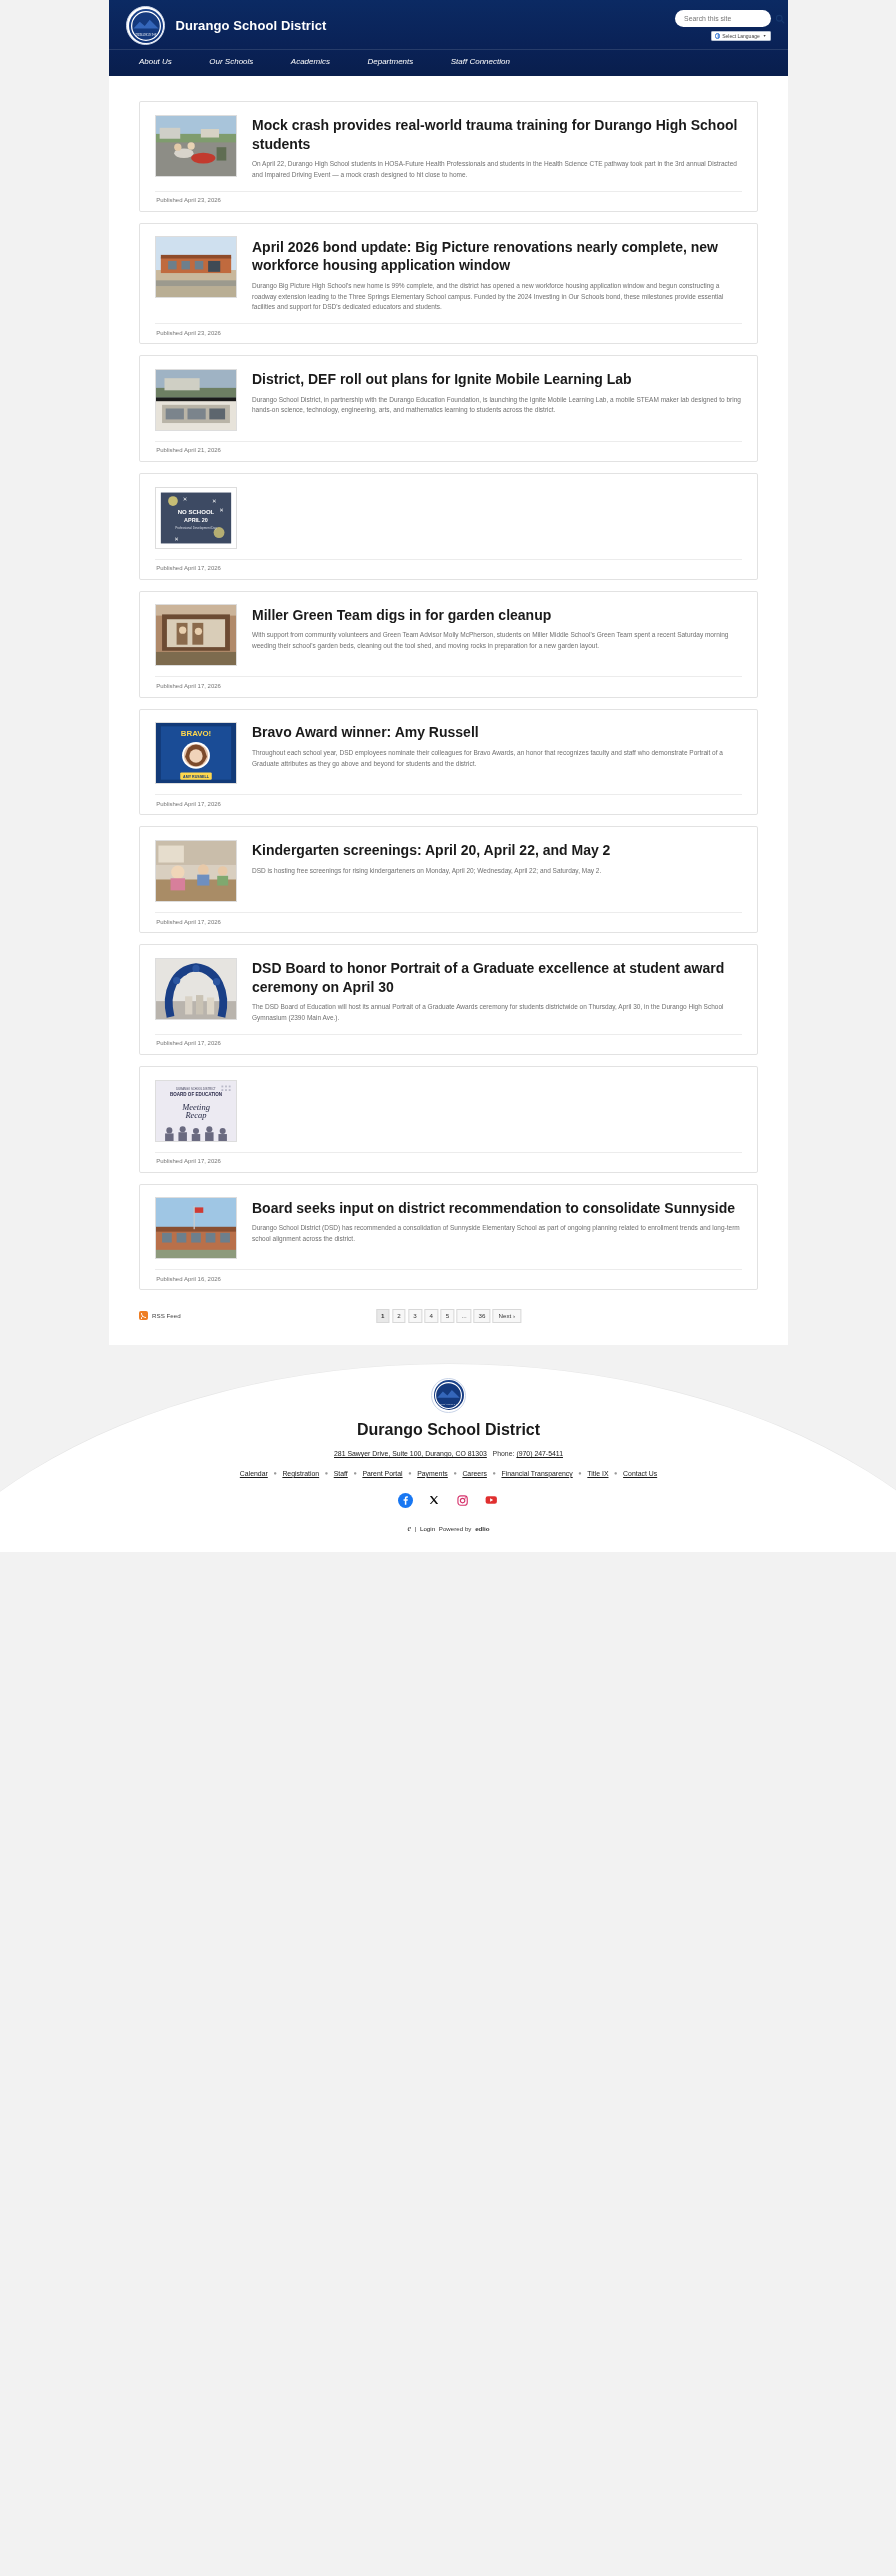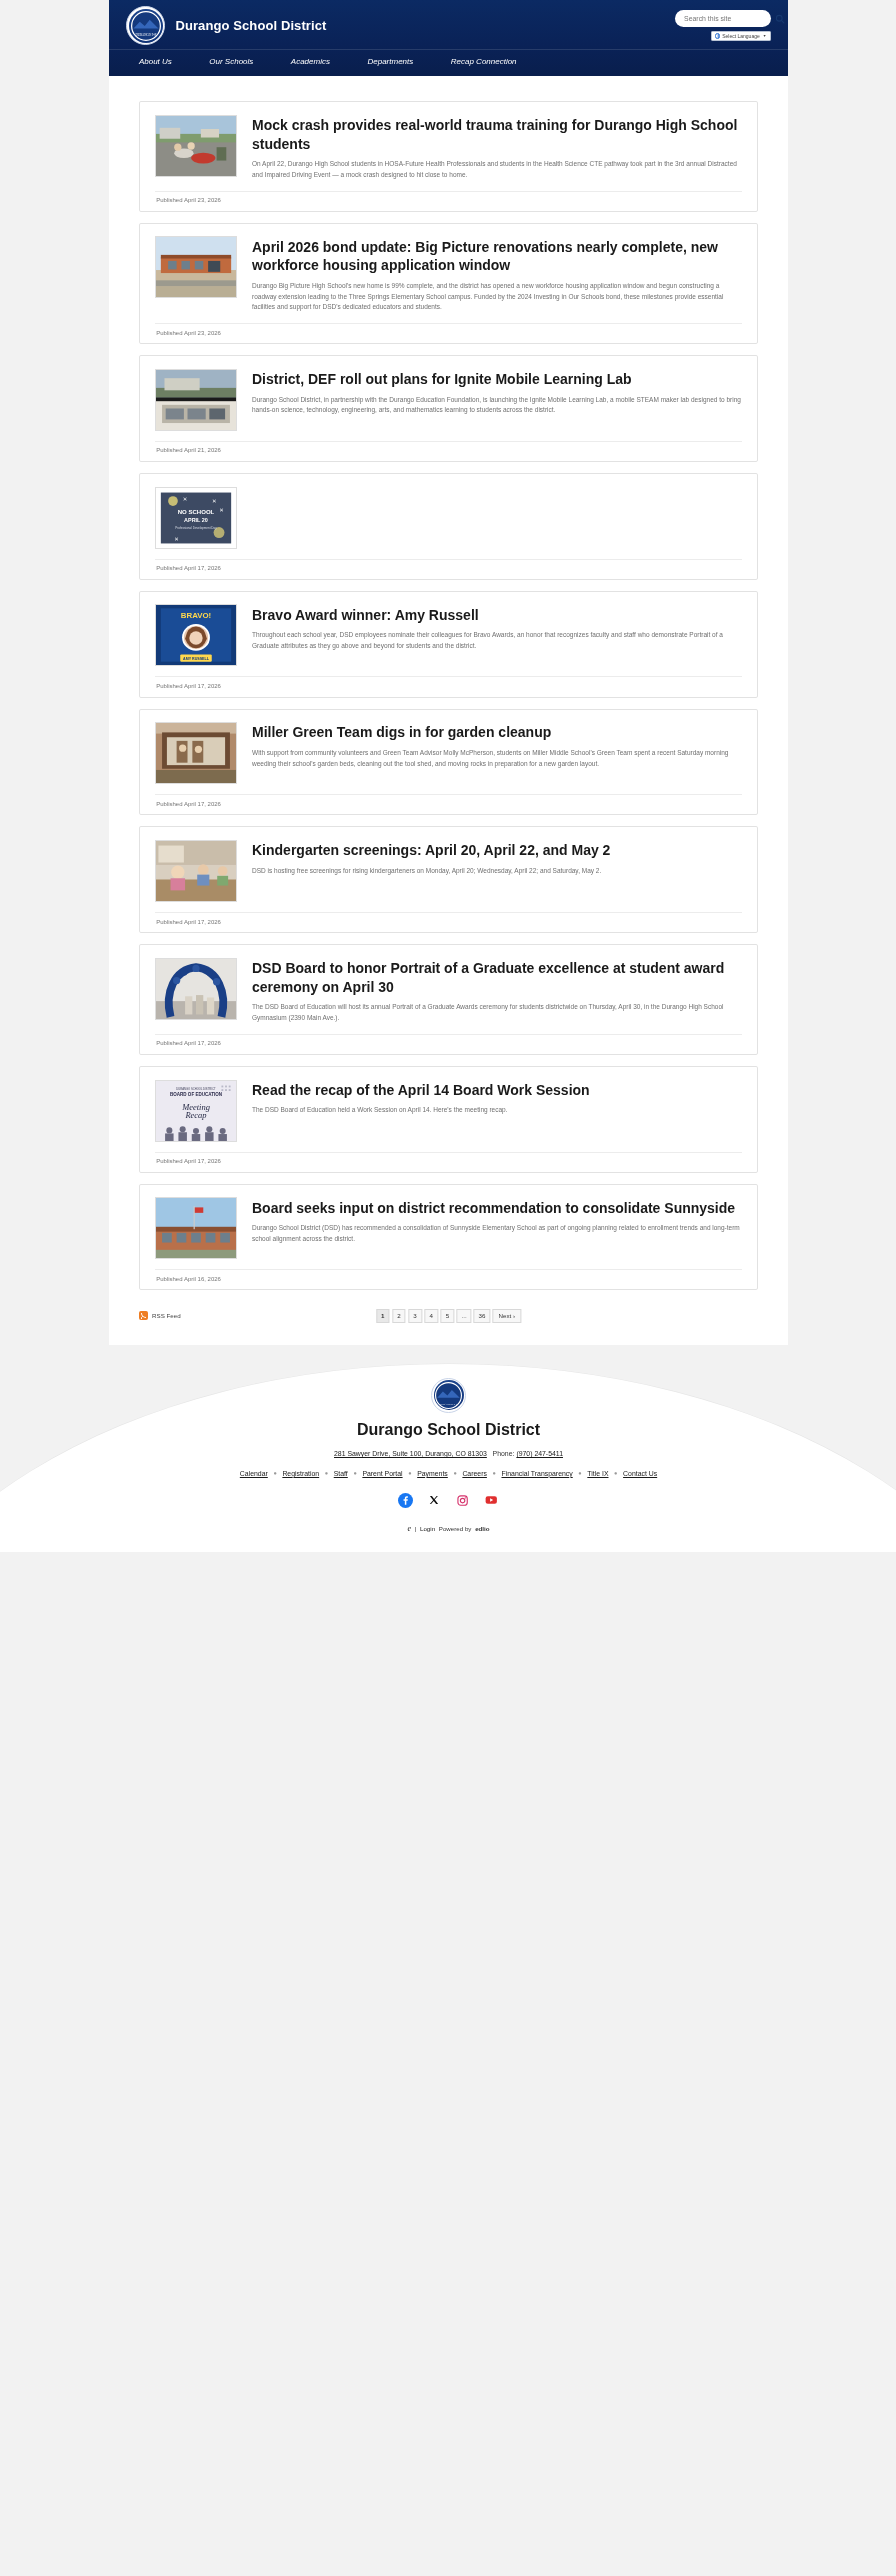--- a/index.html
+++ b/index.html
@@ -313,21 +313,21 @@
           <span class="caret-sm">▼</span>
         </div>
       </div>
     </div>
 
     <div class="nav">
       <div class="nav-item">About Us</div>
       <div class="nav-item">Our Schools</div>
       <div class="nav-item">Academics</div>
       <div class="nav-item">Departments</div>
-      <div class="nav-item">Recap Connection</div>
+      <div class="nav-item">Staff Connection</div>
     </div>
   </div>
 
   <div class="content-card">
 
     <div class="news-list">
 
       <div class="news-item">
         <div class="news-body">
           <div class="thumb">
@@ -419,57 +419,57 @@
             </svg>
           </div>
         </div>
         <div class="news-meta">Published April 17, 2026</div>
       </div>
 
       <div class="news-item">
         <div class="news-body">
           <div class="thumb">
             <svg viewBox="0 0 132 100" preserveAspectRatio="xMidYMid slice">
+              <rect width="132" height="100" fill="#b08a6a"></rect>
+              <rect y="0" width="132" height="18" fill="#cbb49a"></rect>
+              <rect x="10" y="16" width="112" height="60" fill="#6c4b33"></rect>
+              <rect x="18" y="24" width="96" height="46" fill="#d9cdb8"></rect>
+              <rect x="34" y="30" width="18" height="36" fill="#8a6a4c"></rect>
+              <rect x="60" y="30" width="18" height="36" fill="#8a6a4c"></rect>
+              <circle cx="44" cy="42" r="6" fill="#e8cfae"></circle>
+              <circle cx="70" cy="44" r="6" fill="#e8cfae"></circle>
+              <rect y="78" width="132" height="22" fill="#7d6b4e"></rect>
+            </svg>
+          </div>
+          <div class="news-text">
+            <div class="news-title">Miller Green Team digs in for garden cleanup</div>
+            <p class="news-desc">With support from community volunteers and Green Team Advisor Molly McPherson, students on Miller Middle School's Green Team spent a recent Saturday morning weeding their school's garden beds, cleaning out the tool shed, and moving rocks in preparation for a new garden layout.</p>
+          </div>
+        </div>
+        <div class="news-meta">Published April 17, 2026</div>
+      </div>
+
+      <div class="news-item">
+        <div class="news-body">
+          <div class="thumb">
+            <svg viewBox="0 0 132 100" preserveAspectRatio="xMidYMid slice">
               <rect width="132" height="100" fill="#123a78"></rect>
               <rect x="8" y="6" width="116" height="88" fill="#1a4c96"></rect>
               <text x="66" y="22" fill="#ffd84d" font-size="13" font-weight="bold" text-anchor="middle" font-family="Liberation Sans, sans-serif">BRAVO!</text>
               <ellipse cx="66" cy="54" rx="23" ry="22" fill="#ffffff"></ellipse>
               <ellipse cx="66" cy="54" rx="20" ry="19" fill="#e8c7ae"></ellipse>
               <path d="M48 56 q4 -20 18 -20 q14 0 18 20 q-6 16 -18 16 q-12 0 -18 -16z" fill="#7b4a2c"></path>
               <circle cx="66" cy="55" r="11" fill="#f0d3ba"></circle>
               <rect x="40" y="82" width="52" height="12" rx="2" fill="#ffd84d"></rect>
               <text x="66" y="91" fill="#123a78" font-size="6" font-weight="bold" text-anchor="middle" font-family="Liberation Sans, sans-serif">AMY RUSSELL</text>
             </svg>
           </div>
           <div class="news-text">
             <div class="news-title">Bravo Award winner: Amy Russell</div>
             <p class="news-desc">Throughout each school year, DSD employees nominate their colleagues for Bravo Awards, an honor that recognizes faculty and staff who demonstrate Portrait of a Graduate attributes as they go above and beyond for students and the district.</p>
-          </div>
-        </div>
-        <div class="news-meta">Published April 17, 2026</div>
-      </div>
-
-      <div class="news-item">
-        <div class="news-body">
-          <div class="thumb">
-            <svg viewBox="0 0 132 100" preserveAspectRatio="xMidYMid slice">
-              <rect width="132" height="100" fill="#b08a6a"></rect>
-              <rect y="0" width="132" height="18" fill="#cbb49a"></rect>
-              <rect x="10" y="16" width="112" height="60" fill="#6c4b33"></rect>
-              <rect x="18" y="24" width="96" height="46" fill="#d9cdb8"></rect>
-              <rect x="34" y="30" width="18" height="36" fill="#8a6a4c"></rect>
-              <rect x="60" y="30" width="18" height="36" fill="#8a6a4c"></rect>
-              <circle cx="44" cy="42" r="6" fill="#e8cfae"></circle>
-              <circle cx="70" cy="44" r="6" fill="#e8cfae"></circle>
-              <rect y="78" width="132" height="22" fill="#7d6b4e"></rect>
-            </svg>
-          </div>
-          <div class="news-text">
-            <div class="news-title">Miller Green Team digs in for garden cleanup</div>
-            <p class="news-desc">With support from community volunteers and Green Team Advisor Molly McPherson, students on Miller Middle School's Green Team spent a recent Saturday morning weeding their school's garden beds, cleaning out the tool shed, and moving rocks in preparation for a new garden layout.</p>
           </div>
         </div>
         <div class="news-meta">Published April 17, 2026</div>
       </div>
 
       <div class="news-item">
         <div class="news-body">
           <div class="thumb">
             <svg viewBox="0 0 132 100" preserveAspectRatio="xMidYMid slice">
               <rect width="132" height="100" fill="#d9cfc0"></rect>
@@ -542,24 +542,20 @@
               <g fill="#b9b9c8">
                 <rect x="108" y="8" width="3" height="3"></rect>
                   <rect x="114" y="8" width="3" height="3"></rect>
                   <rect x="120" y="8" width="3" height="3"></rect>
                 <rect x="108" y="14" width="3" height="3"></rect>
                   <rect x="114" y="14" width="3" height="3"></rect>
                   <rect x="120" y="14" width="3" height="3"></rect>
               </g>
             </svg>
           </div>
-          <div class="news-text">
-            <div class="news-title">Read the recap of the April 14 Board Work Session</div>
-            <p class="news-desc">The DSD Board of Education held a Work Session on April 14. Here's the meeting recap.</p>
-          </div>
         </div>
         <div class="news-meta">Published April 17, 2026</div>
       </div>
 
       <div class="news-item">
         <div class="news-body">
           <div class="thumb">
             <svg viewBox="0 0 132 100" preserveAspectRatio="xMidYMid slice">
               <rect width="132" height="100" fill="#9fc6e4"></rect>
               <rect y="52" width="132" height="48" fill="#b9704a"></rect>

